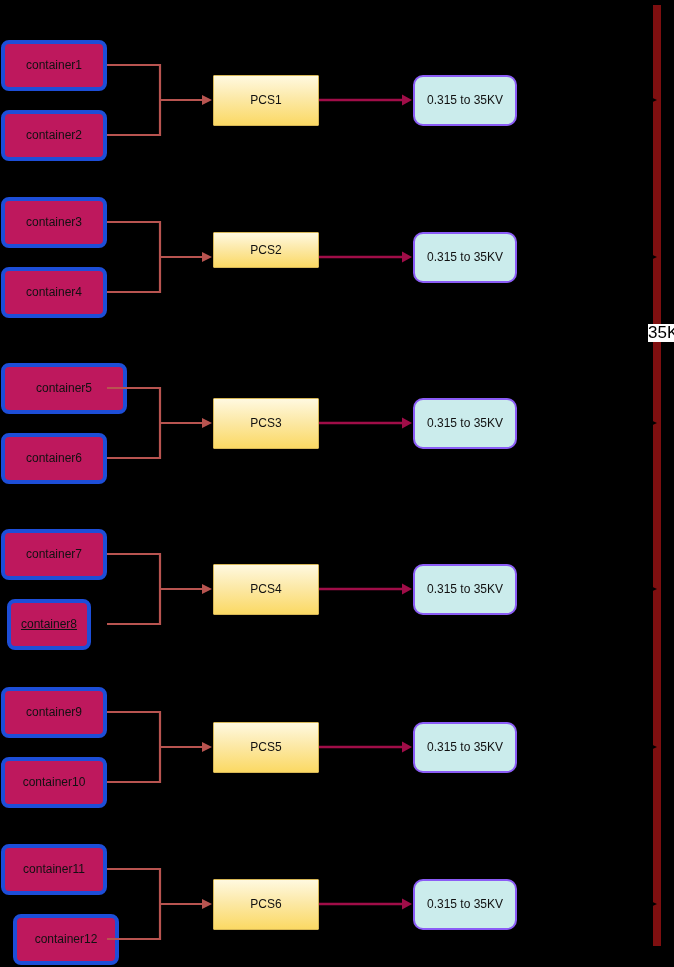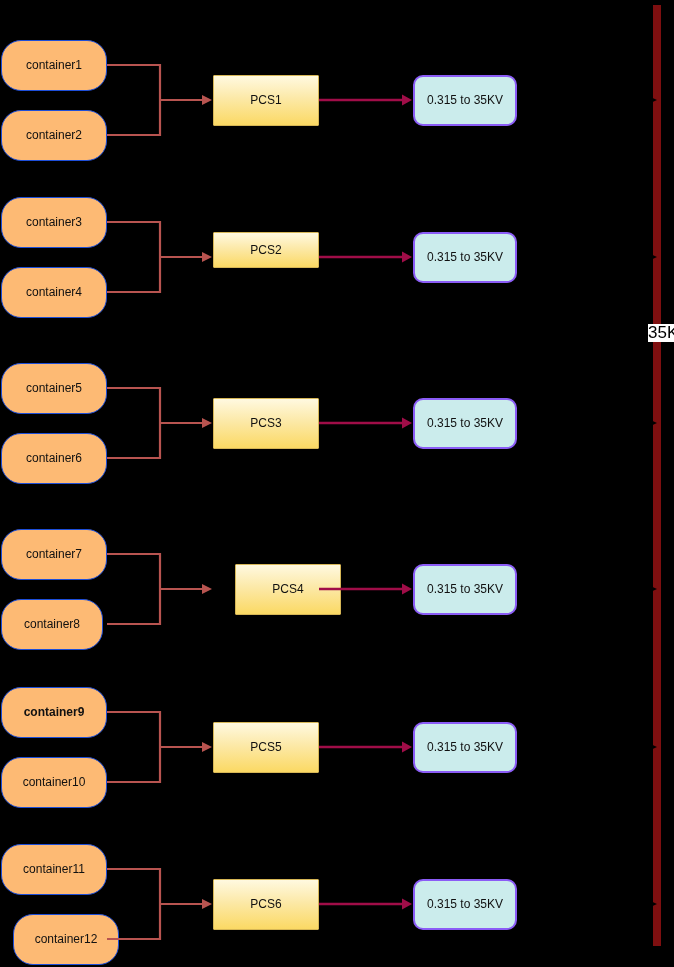--- a/index.html
+++ b/index.html
@@ -5,21 +5,21 @@
   html,body{margin:0;padding:0;background:#000;}
   .canvas{
     position:relative;width:674px;height:967px;background:#000;overflow:hidden;
     font-family:"Liberation Sans", sans-serif;
   }
   .node{
     position:absolute;display:flex;align-items:center;justify-content:center;
     box-sizing:border-box;font-size:12px;color:#111;text-align:center;
   }
   .container-node{
-    background:#fdba74;border:1px solid #1d4ed8;border-radius:20px;
+    background:#be185d;border:4px solid #1d4ed8;border-radius:8px;
   }
   .pcs-node{
     background:linear-gradient(to bottom,#FFF9E0 0%,#FCE9A8 45%,#FBD964 100%);
     border:1px solid #D6B656;border-radius:1px;
   }
   .transformer-node{
     background:#CBECEC;border:2px solid #8b5cf6;border-radius:10px;
   }
   #wires{position:absolute;left:0;top:0;z-index:3;}
   .bus-bar{
@@ -53,45 +53,45 @@
       </div>
       <div class="node container-node" style="left: 1px; top: 266.5px; width: 106px; height: 51px;">
         <span>container4</span>
       </div>
       <div class="node pcs-node" style="left: 213px; top: 231.5px; width: 106px; height: 36px;">
         <span>PCS2</span>
       </div>
       <div class="node transformer-node" style="left: 413px; top: 231.5px; width: 104px; height: 51px;">
         <span>0.315 to 35KV</span>
       </div>
-      <div class="node container-node" style="left: 1px; top: 362.5px; width: 106px; height: 51px;">
+      <div class="node container-node" style="left: 1px; top: 362.5px; width: 126px; height: 51px;">
         <span>container5</span>
       </div>
       <div class="node container-node" style="left: 1px; top: 432.5px; width: 106px; height: 51px;">
         <span>container6</span>
       </div>
       <div class="node pcs-node" style="left: 213px; top: 397.5px; width: 106px; height: 51px; align-items: center;">
         <span>PCS3</span>
       </div>
       <div class="node transformer-node" style="left: 413px; top: 397.5px; width: 104px; height: 51px;">
         <span>0.315 to 35KV</span>
       </div>
       <div class="node container-node" style="left: 1px; top: 528.5px; width: 106px; height: 51px;">
         <span>container7</span>
       </div>
-      <div class="node container-node" style="left: 1px; top: 598.5px; width: 102px; height: 51px;">
+      <div class="node container-node" style="left: 7px; top: 598.5px; width: 84px; height: 51px; text-decoration: underline;">
         <span>container8</span>
       </div>
-      <div class="node pcs-node" style="left: 213px; top: 563.5px; width: 106px; height: 51px; margin-left: 22px;">
+      <div class="node pcs-node" style="left: 213px; top: 563.5px; width: 106px; height: 51px;">
         <span>PCS4</span>
       </div>
       <div class="node transformer-node" style="left: 413px; top: 563.5px; width: 104px; height: 51px;">
         <span>0.315 to 35KV</span>
       </div>
-      <div class="node container-node" style="left: 1px; top: 686.5px; width: 106px; height: 51px; font-weight: bold;">
+      <div class="node container-node" style="left: 1px; top: 686.5px; width: 106px; height: 51px;">
         <span>container9</span>
       </div>
       <div class="node container-node" style="left: 1px; top: 756.5px; width: 106px; height: 51px;">
         <span>container10</span>
       </div>
       <div class="node pcs-node" style="left: 213px; top: 721.5px; width: 106px; height: 51px; text-align: center;">
         <span>PCS5</span>
       </div>
       <div class="node transformer-node" style="left: 413px; top: 721.5px; width: 104px; height: 51px;">
         <span>0.315 to 35KV</span>

